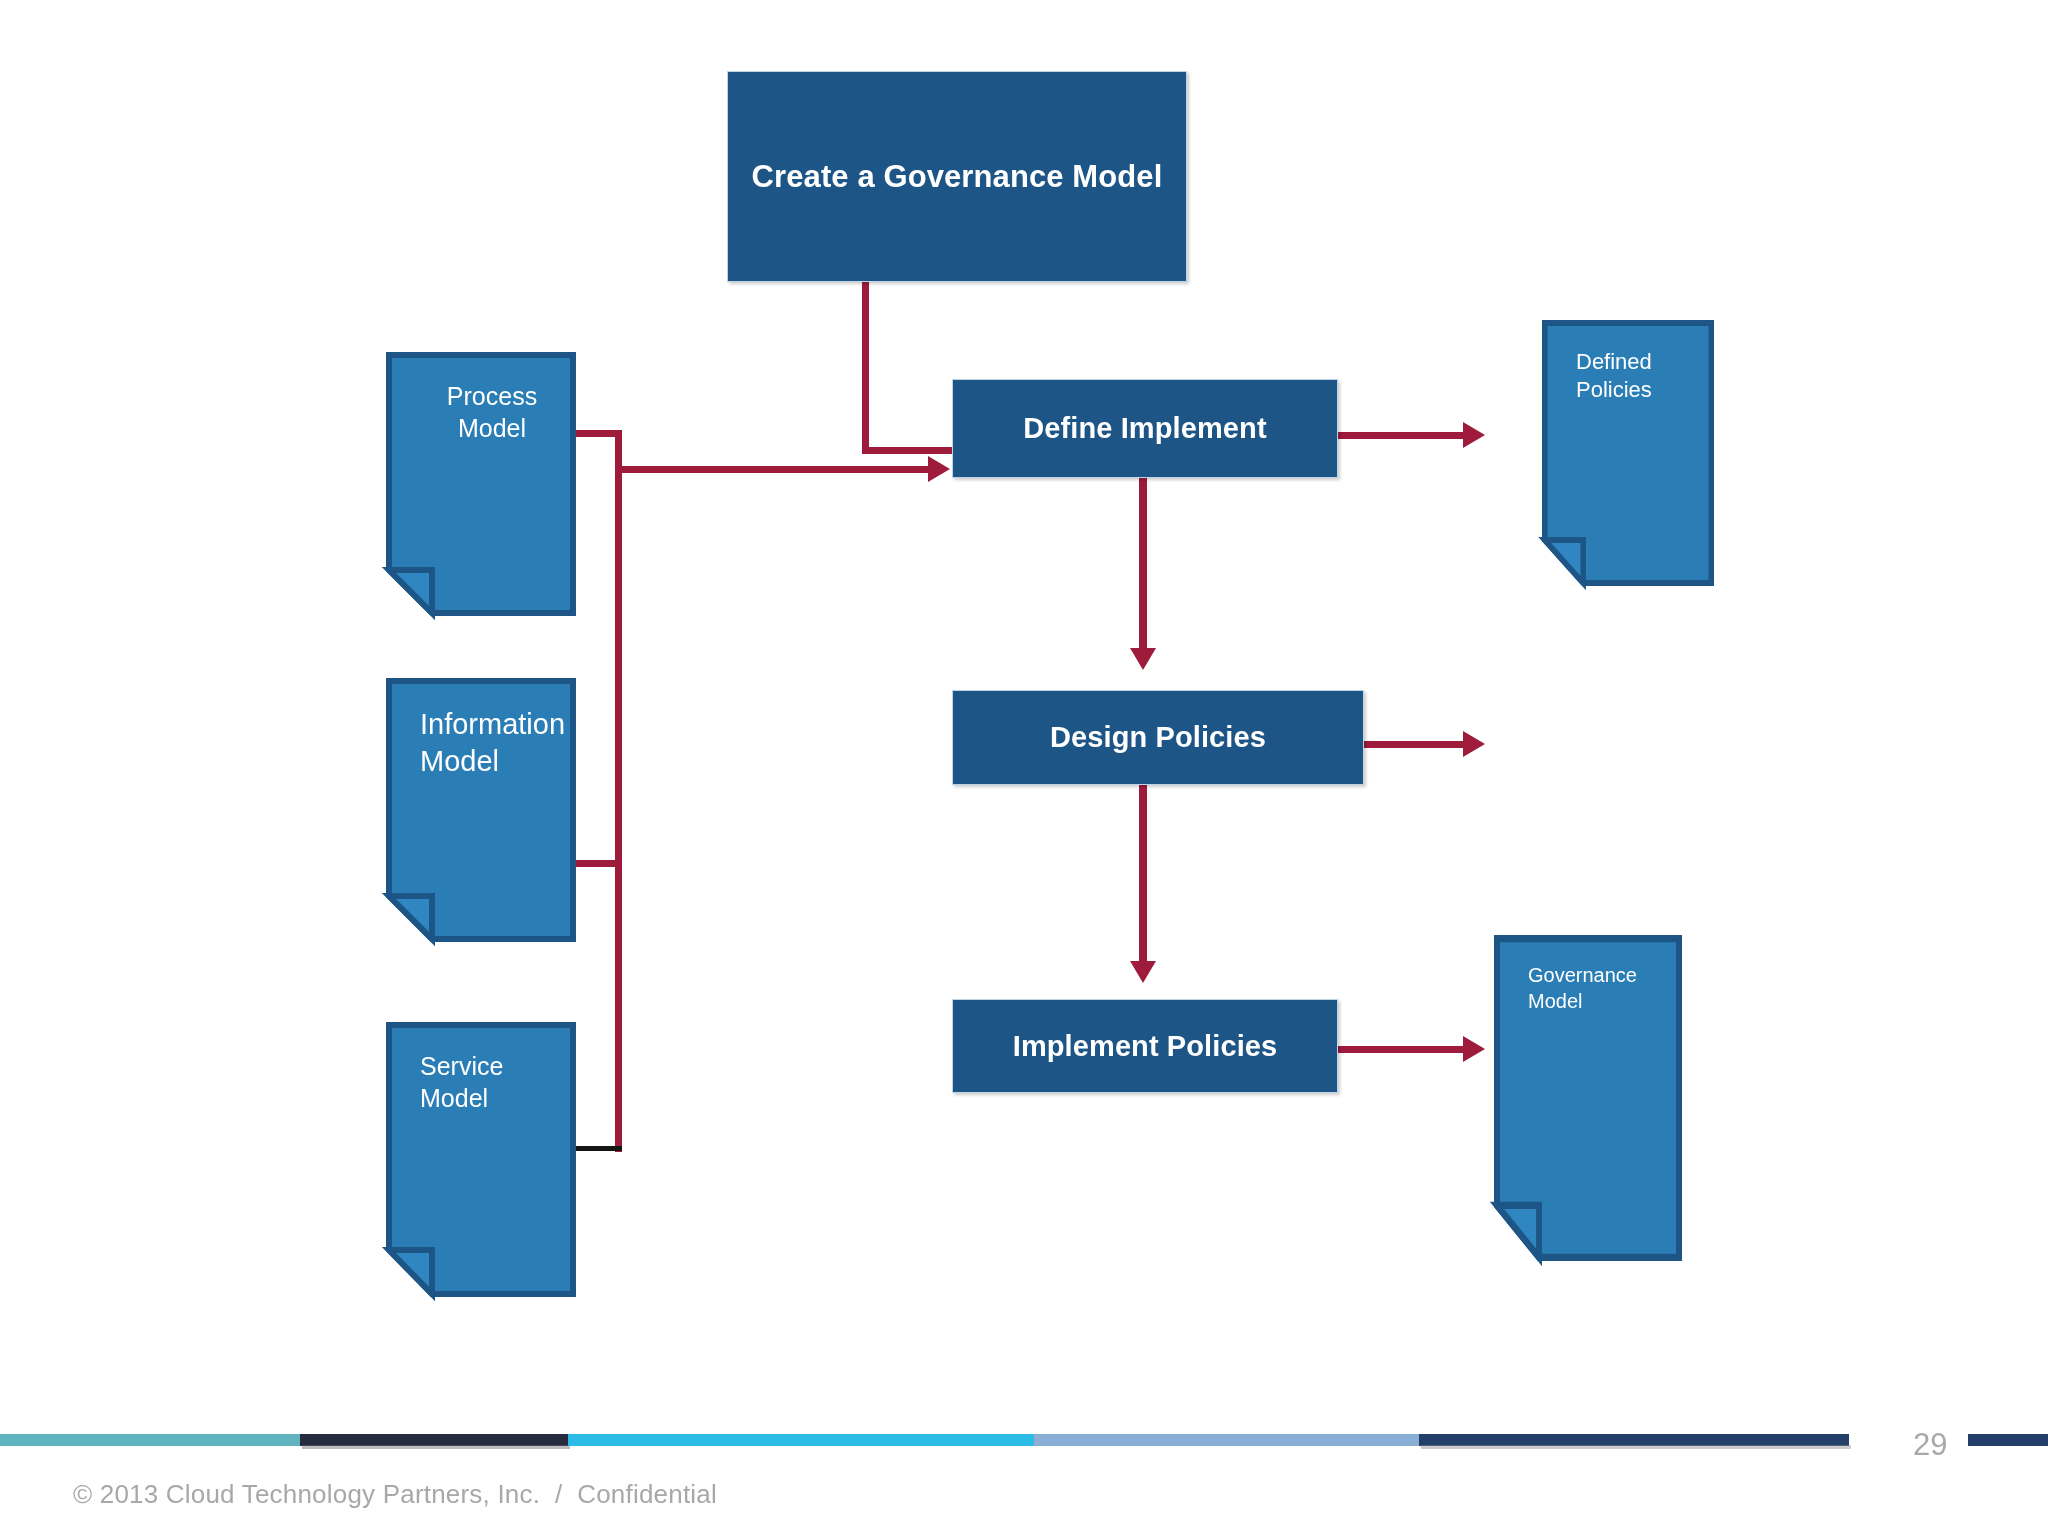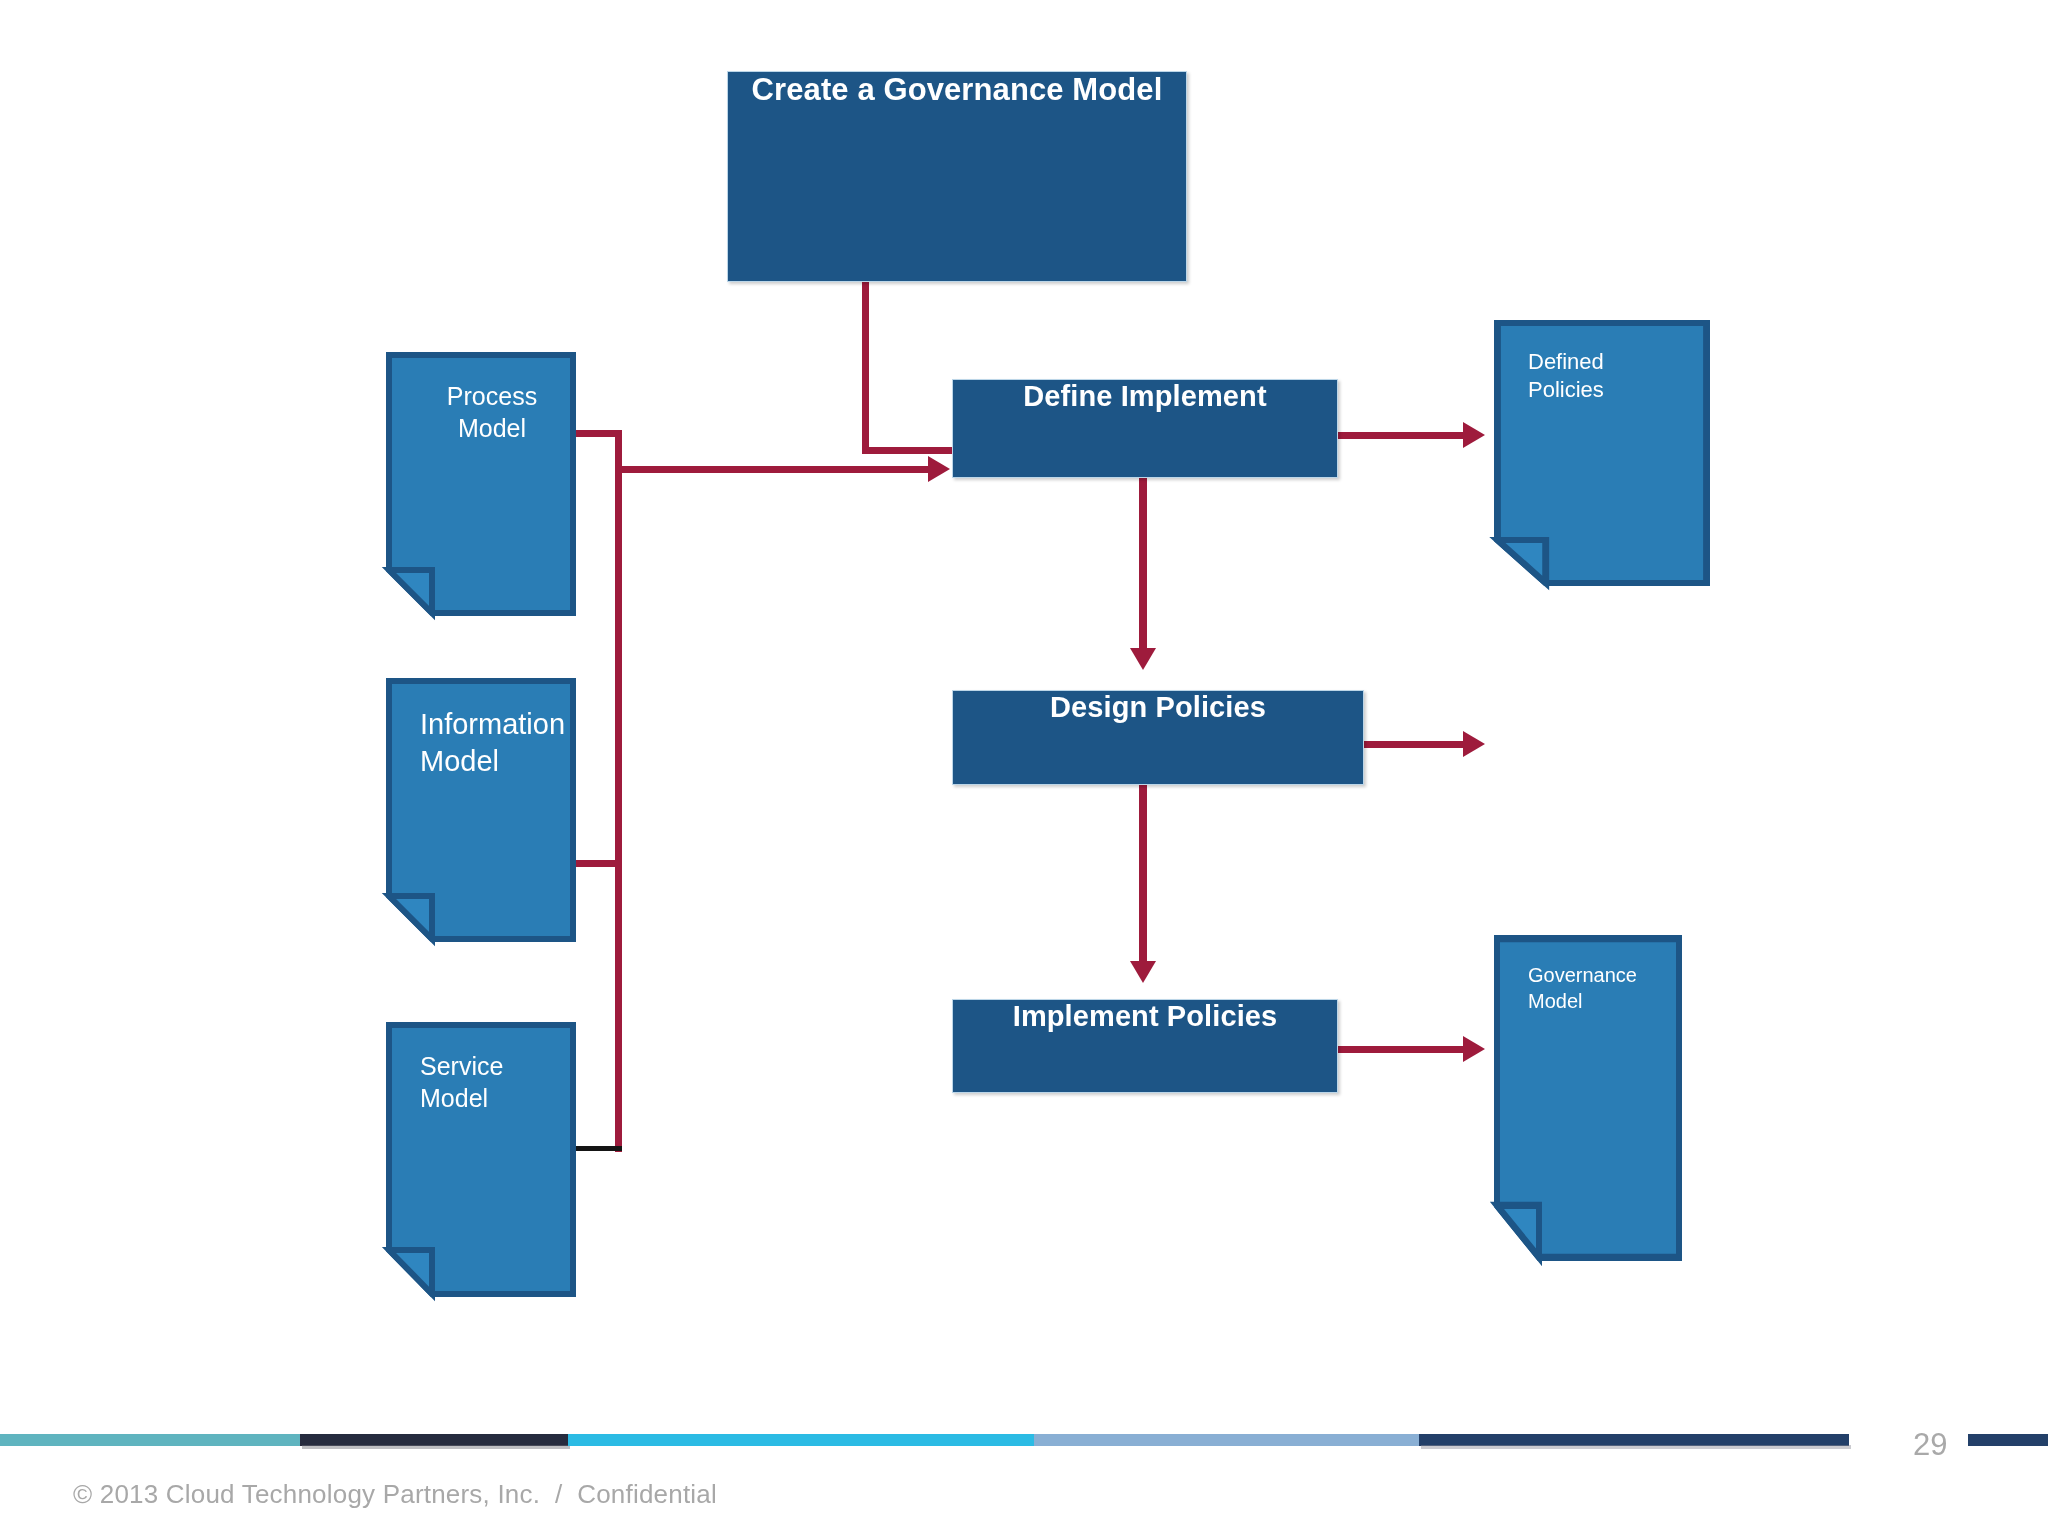--- a/index.html
+++ b/index.html
@@ -22,20 +22,21 @@
     background: #ffffff;
   }
 
   
   .proc-box {
     position: absolute;
     background: #1d5586;
     border: 1px solid #bcd6e8;
     box-sizing: border-box;
     display: flex;
+    align-items: center;
     justify-content: center;
     color: #ffffff;
     font-weight: bold;
     letter-spacing: 0.1px;
     box-shadow: 2px 2px 3px rgba(0,0,0,0.20);
     z-index: 5;
   }
 
   #title-box {
     left: 727px;
@@ -84,21 +85,21 @@
     right: 12px;
     color: #ffffff;
     line-height: 1.28;
     white-space: pre-line;
     pointer-events: none;
   }
 
   #doc-process      { left: 386px;  top: 352px;  width: 190px; height: 264px; }
   #doc-information  { left: 386px;  top: 678px;  width: 190px; height: 264px; }
   #doc-service      { left: 386px;  top: 1022px; width: 190px; height: 275px; }
-  #doc-defined      { left: 1494px; top: 320px;  width: 216px; height: 266px; }
+  #doc-defined      { left: 1542px; top: 320px;  width: 172px; height: 266px; }
   #doc-designdocs   { left: 1494px; top: 630px;  width: 188px; height: 262px; }
   #doc-governance   { left: 1494px; top: 935px;  width: 188px; height: 326px; }
 
   #doc-process .doc-label      { font-size: 25px; text-align: center; }
   #doc-information .doc-label  { font-size: 29px; }
   #doc-service .doc-label      { font-size: 25px; }
   #doc-defined .doc-label      { font-size: 22px; }
   #doc-designdocs .doc-label   { font-size: 22px; }
   #doc-governance .doc-label   { font-size: 20px; }
 

